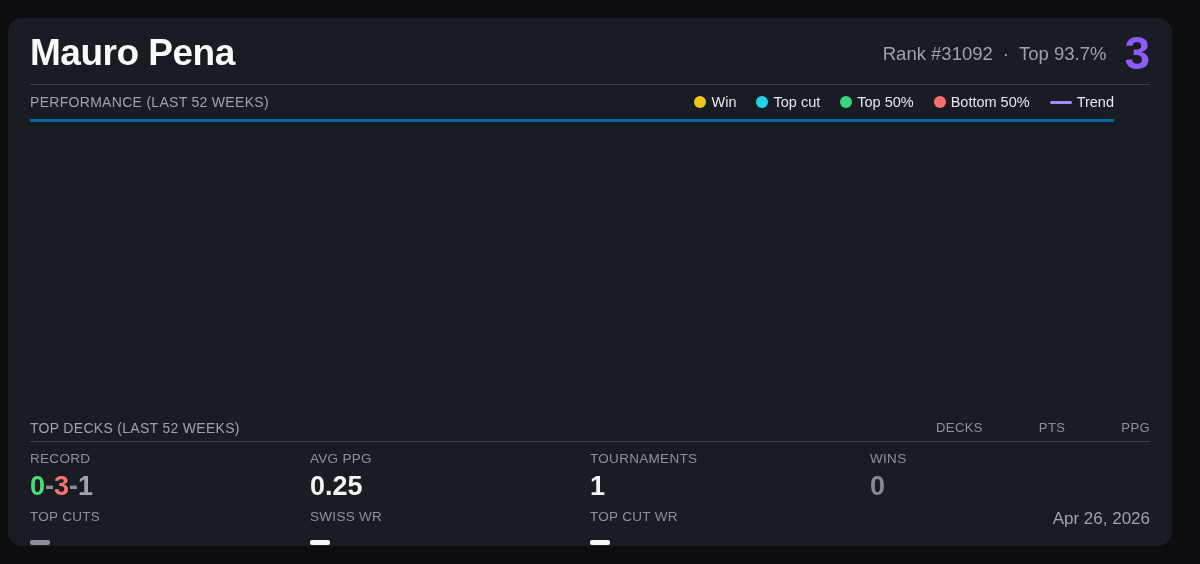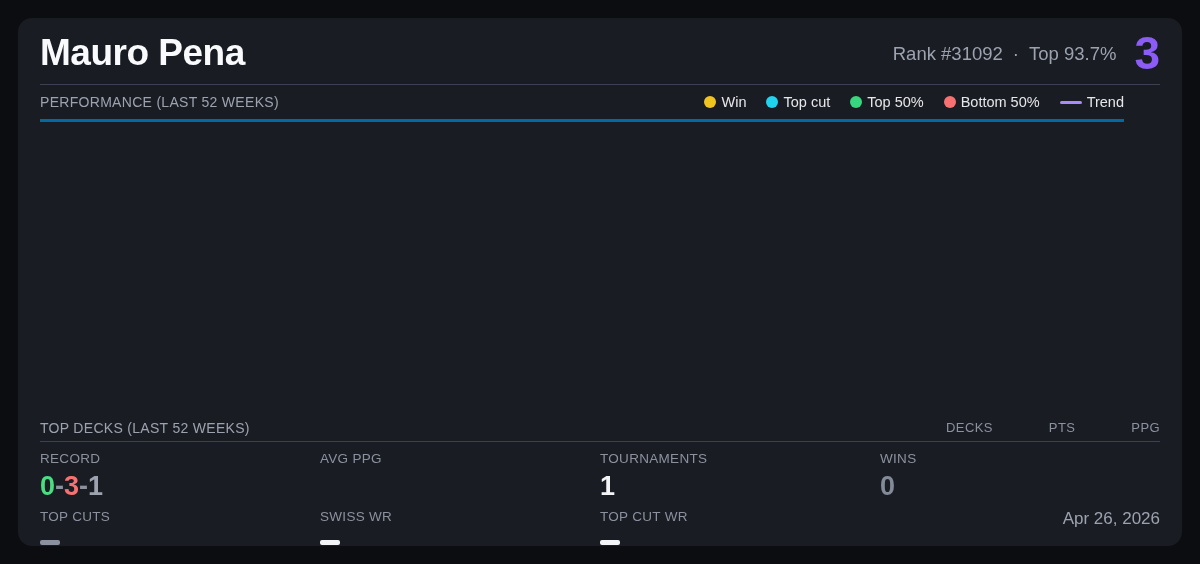--- a/index.html
+++ b/index.html
@@ -3,21 +3,21 @@
 <meta charset="utf-8">
 <style>
   html,body{margin:0;padding:0;}
   body{
     width:1200px;height:564px;
     background:#0c0d10;
     font-family:"Liberation Sans", sans-serif;
     position:relative;overflow:hidden;
   }
   .card{
-    position:absolute;left:18px;top:18px;
+    position:absolute;left:8px;top:18px;
     width:1164px;height:528px;
     background:#1a1c23;border-radius:14px;
     box-sizing:border-box;padding:0 22px;
   }
   
   .header{
     display:flex;align-items:center;
     padding:15px 0 10px;
     border-bottom:1px solid #3b4150;
   }
@@ -128,20 +128,21 @@
 
     <div class="stat">
       <div class="stat-label">RECORD</div>
       <div class="stat-value">
         <span style="color: rgb(74, 222, 128);">0</span><span class="sep">-</span><span style="color: rgb(248, 113, 113);">3</span><span class="sep">-</span><span style="color: rgb(156, 163, 175);">1</span>
       </div>
     </div>
 
     <div class="stat">
       <div class="stat-label">AVG PPG</div>
+      <div class="stat-value">0.25</div>
     </div>
 
     <div class="stat">
       <div class="stat-label">TOURNAMENTS</div>
       <div class="stat-value">1</div>
     </div>
 
     <div class="stat">
       <div class="stat-label">WINS</div>
       <div class="stat-value muted">0</div>

